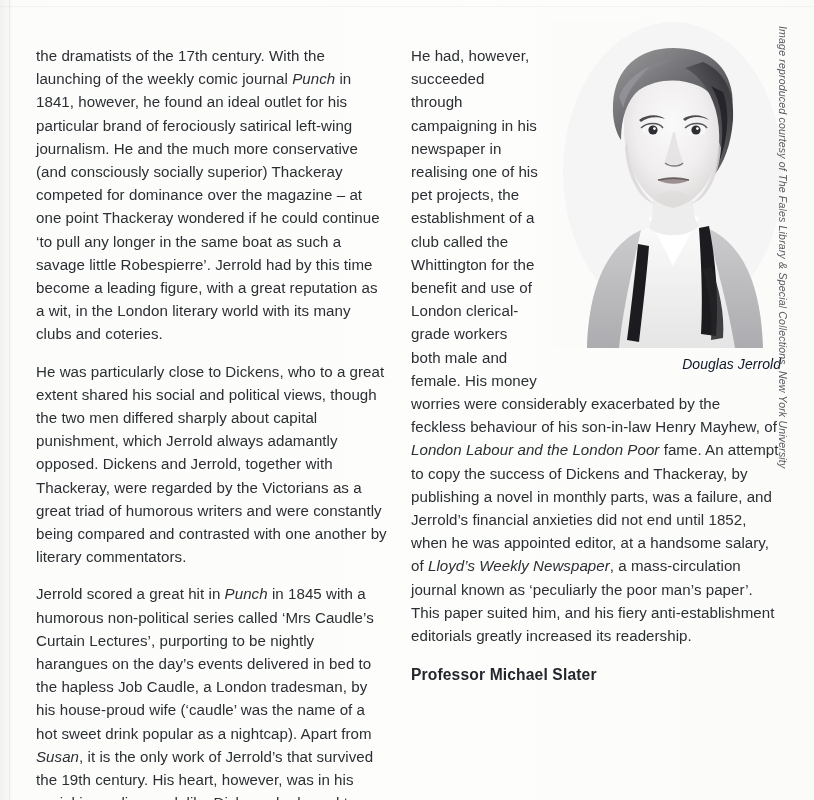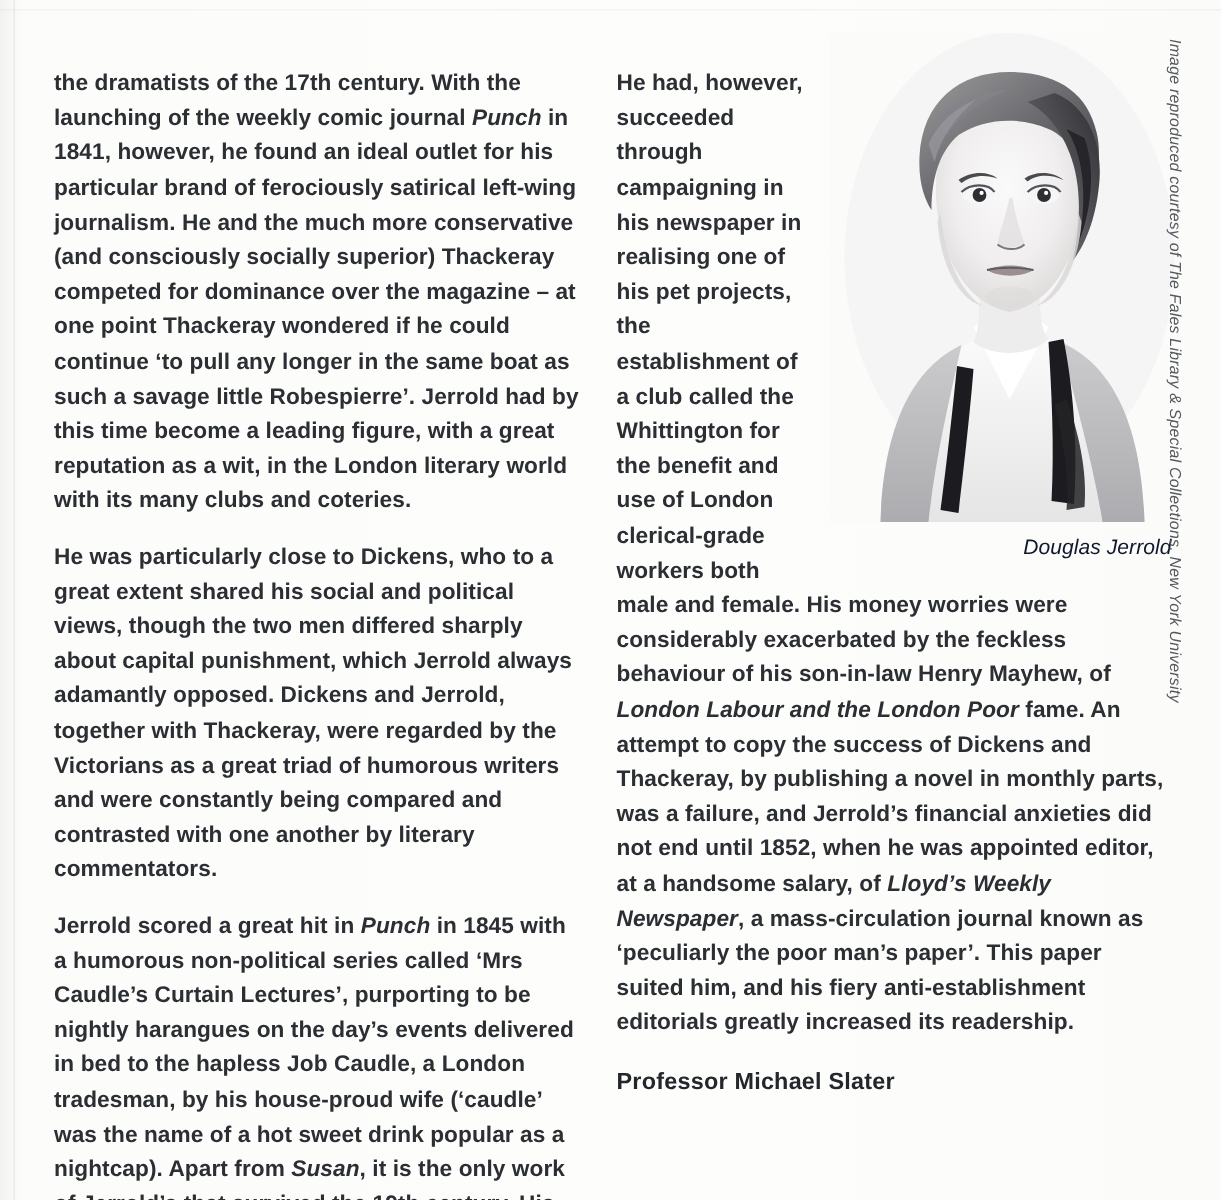--- a/index.html
+++ b/index.html
@@ -52,21 +52,20 @@
     top: 44px;
     width: 352px;
   }
   #col-right {
     left: 411px;
     top: 44px;
     width: 368px;
   }
   .para {
     margin: 0 0 14px 0;
-    font-weight: bold;
   }
   .para:last-child { margin-bottom: 0; }
   em.ttl {
     font-style: italic;
   }
 
   
   #portrait-figure {
     float: right;
     width: 238px;

